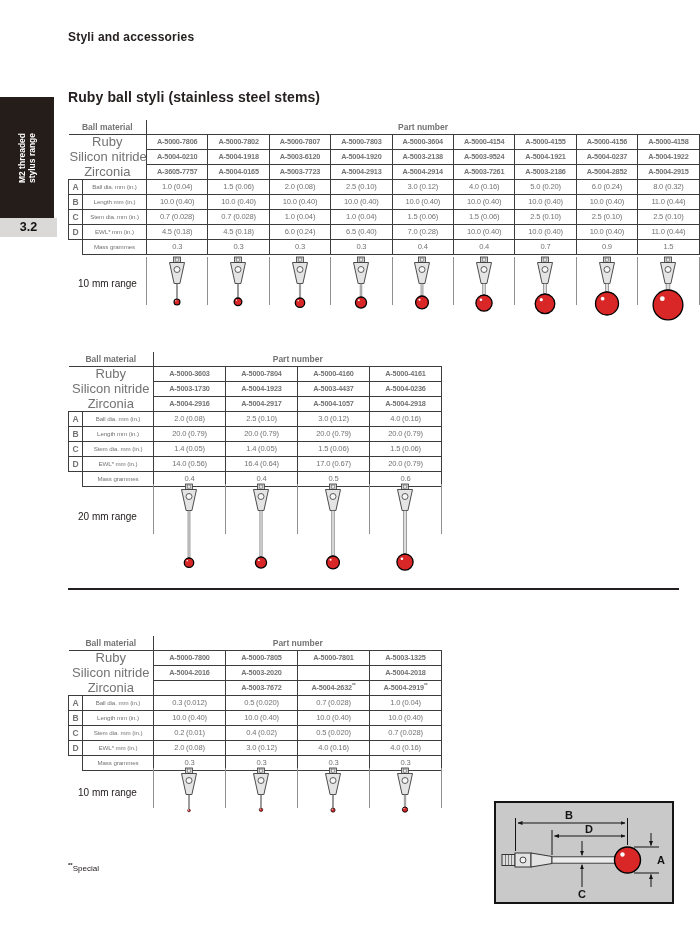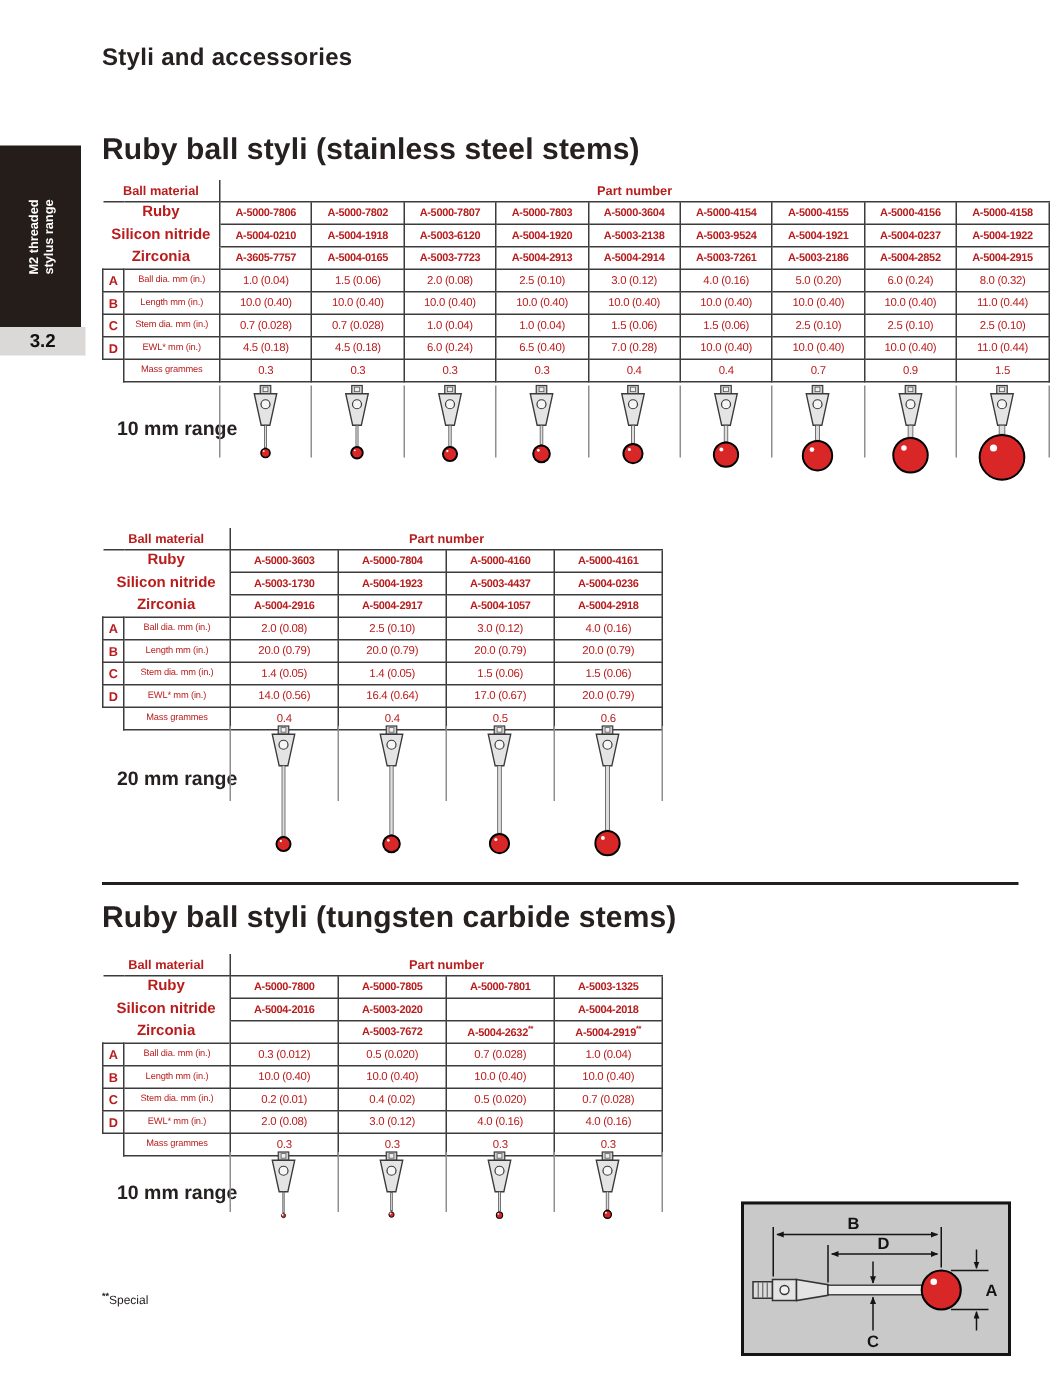--- a/index.html
+++ b/index.html
@@ -1,43 +1,43 @@
 <!DOCTYPE html>
 <html><head>
 <meta charset="utf-8">
 <style>
   html,body{margin:0;padding:0;background:#ffffff;}
   .page{position:relative;width:700px;height:933px;background:#ffffff;overflow:hidden;
         font-family:"Liberation Sans",sans-serif;color:#262020;}
-  .hdr{position:absolute;left:68px;top:30px;font-size:16px;font-weight:bold;letter-spacing:.2px;}
+  .hdr{position:absolute;left:68px;top:30px;font-size:12px;font-weight:bold;letter-spacing:.2px;}
   .tab{position:absolute;left:0;top:97px;width:54px;height:121px;background:#251d19;}
   .tablbl{position:absolute;left:50%;top:50%;transform:translate(-50%,-50%) rotate(-90deg);
           color:#fff;font-weight:bold;font-size:8.5px;line-height:10px;text-align:center;width:110px;}
   .tabnum{position:absolute;left:0;top:218px;width:57px;height:19px;background:#dbd9d8;
           text-align:center;font-weight:bold;font-size:12.5px;line-height:19px;color:#111;}
-  .stitle{position:absolute;left:68px;font-size:20px;font-weight:bold;letter-spacing:.1px;}
+  .stitle{position:absolute;left:68px;font-size:14px;font-weight:bold;letter-spacing:.1px;}
   .divider{position:absolute;left:68px;top:588px;width:611px;height:2px;background:#241f1f;}
   .footnote{position:absolute;left:68px;top:862px;font-size:8px;color:#262020;}
   .footnote .fn-marker{vertical-align:super;font-size:6px;font-weight:bold;}
 
-  table.ptable{position:absolute;border-collapse:collapse;table-layout:fixed;color:#b91c1c;}
+  table.ptable{position:absolute;border-collapse:collapse;table-layout:fixed;color:#737373;}
   table.ptable td{padding:0 1px;height:14px;text-align:center;line-height:1.05;white-space:nowrap;overflow:hidden;}
   td.box{border:1px solid #3c3c3c;}
   td.nb{border:none;}
   td.rb{border-right:1px solid #3c3c3c;}
   td.hb{border-bottom:1px solid #3c3c3c;}
   td.hl{text-align:left;font-weight:bold;font-size:8.5px;padding-left:2px;}
-  td.mat{text-align:left;font-weight:bold;font-size:10px;padding-left:2px;}
+  td.mat{text-align:left;font-weight:normal;font-size:13px;padding-left:2px;}
   td.pn{font-weight:bold;font-size:7.3px;letter-spacing:-.2px;}
   td.letter{font-weight:bold;font-size:8.5px;padding:0;}
   td.dlabel{font-size:6.2px;text-align:left;padding-left:2px;letter-spacing:-.1px;}
   td.val{font-size:7.6px;letter-spacing:-.2px;}
   sup.ss{font-size:5px;}
 
-  .range-label{position:absolute;font-weight:bold;font-size:13px;white-space:nowrap;}
+  .range-label{position:absolute;font-weight:normal;font-size:10px;white-space:nowrap;}
   .sep{position:absolute;width:1px;background:#8f8f8f;}
   .stylus{position:absolute;}
 
   .diagram{position:absolute;left:494px;top:801px;width:176px;height:99px;background:#c9c9c9;
            border:2px solid #141414;box-sizing:content-box;}
   .diagram svg{display:block;}
   .dimtxt{font-family:"Liberation Sans",sans-serif;font-size:11px;font-weight:bold;fill:#141414;}
 </style>
 </head>
 <body>
@@ -49,21 +49,20 @@
   <div class="tab">
     <div class="tablbl">
       <span>M2 threaded</span><br>
       <span>stylus range</span>
     </div>
   </div>
   <div class="tabnum">3.2</div>
 
   <div class="stitle" style="top:89px">Ruby ball styli (stainless steel stems)</div>
   <div class="divider"></div>
-  <div class="stitle" style="top:601px">Ruby ball styli (tungsten carbide stems)</div>
 
   <div class="footnote">
     <span class="fn-marker">**</span><span>Special</span>
   </div>
 
   <div class="diagram">
     <svg width="176" height="99" viewBox="0 0 176 99">
       <defs>
         <marker id="ah" markerWidth="6" markerHeight="6" refX="4.5" refY="2" orient="auto-start-reverse">
           <path d="M0,0 L5,2 L0,4 Z" fill="#141414"></path>

